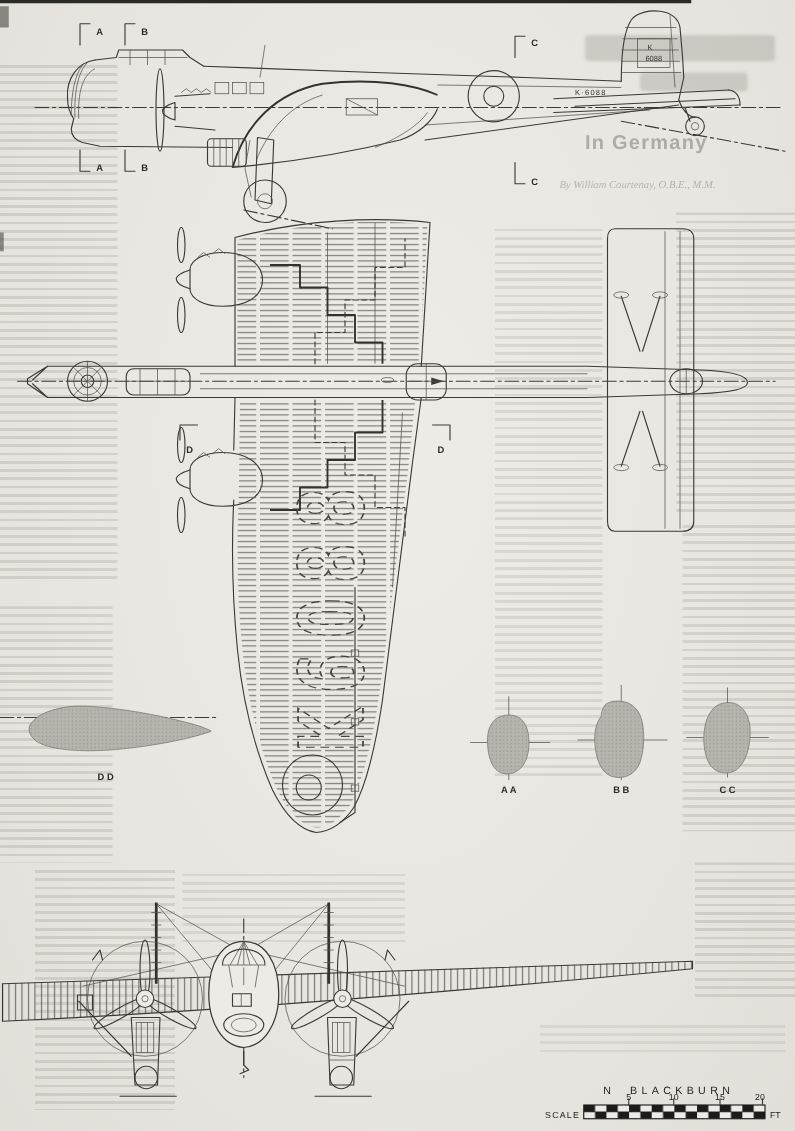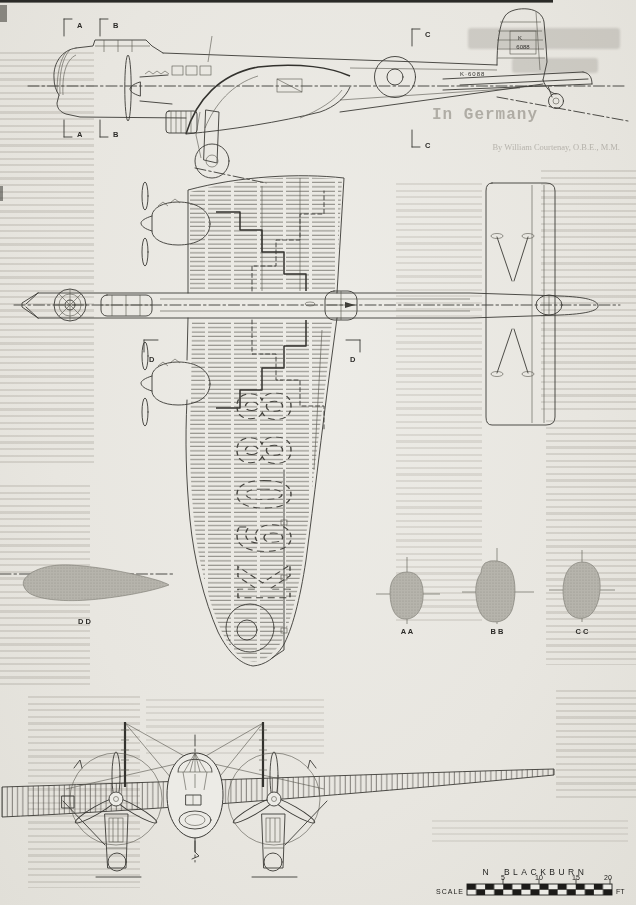--- a/index.html
+++ b/index.html
@@ -8,26 +8,26 @@
     background:radial-gradient(ellipse at 50% 40%, #edece7 0%, #e8e6e0 60%, #e1dfd8 100%);
     font-family:"Liberation Sans",sans-serif;
   }
   .ghost{
     position:absolute;
     background:repeating-linear-gradient(180deg, rgba(108,102,90,.17) 0 2.2px, rgba(0,0,0,0) 2.2px 6.6px);
     filter:blur(.4px);
   }
   .ghost-bar{position:absolute;background:rgba(95,90,78,.20);border-radius:3px;filter:blur(1.1px);}
   .ghost-head{
-    position:absolute;font-family:Liberation Mono, monospace;font-weight:bold;
-    color:rgba(82,77,66,.38);filter:blur(.5px);
+    position:absolute;font-family:Liberation Sans, sans-serif;font-weight:bold;
+    color:rgba(82,77,66,.38);filter:blur(.5px);text-align:center;
   }
   .ghost-by{
     position:absolute;font-family:"Liberation Serif",serif;
-    color:rgba(82,77,66,.34);filter:blur(.4px);text-align:right;
+    color:rgba(82,77,66,.34);filter:blur(.4px);text-align:center;font-style:italic;
   }
   svg{position:absolute;left:0;top:0;}
   svg *{vector-effect:none;}
   .ln{stroke:#3b3a36;stroke-width:.9;fill:none;stroke-linecap:round;stroke-linejoin:round;}
   .lt{stroke:#56544c;stroke-width:.6;fill:none;}
   .bold-ln{stroke:#33322e;stroke-width:1.5;fill:none;stroke-linejoin:round;}
   .dash{stroke-dasharray:4 2.8;}
   .dashdot{stroke-dasharray:11 3 2.5 3;}
   .lbl{font-family:"Liberation Sans",sans-serif;font-size:7.5px;font-weight:bold;fill:#2c2b28;}
   .num{font-family:"Liberation Sans",sans-serif;font-size:7px;fill:#22211e;}

